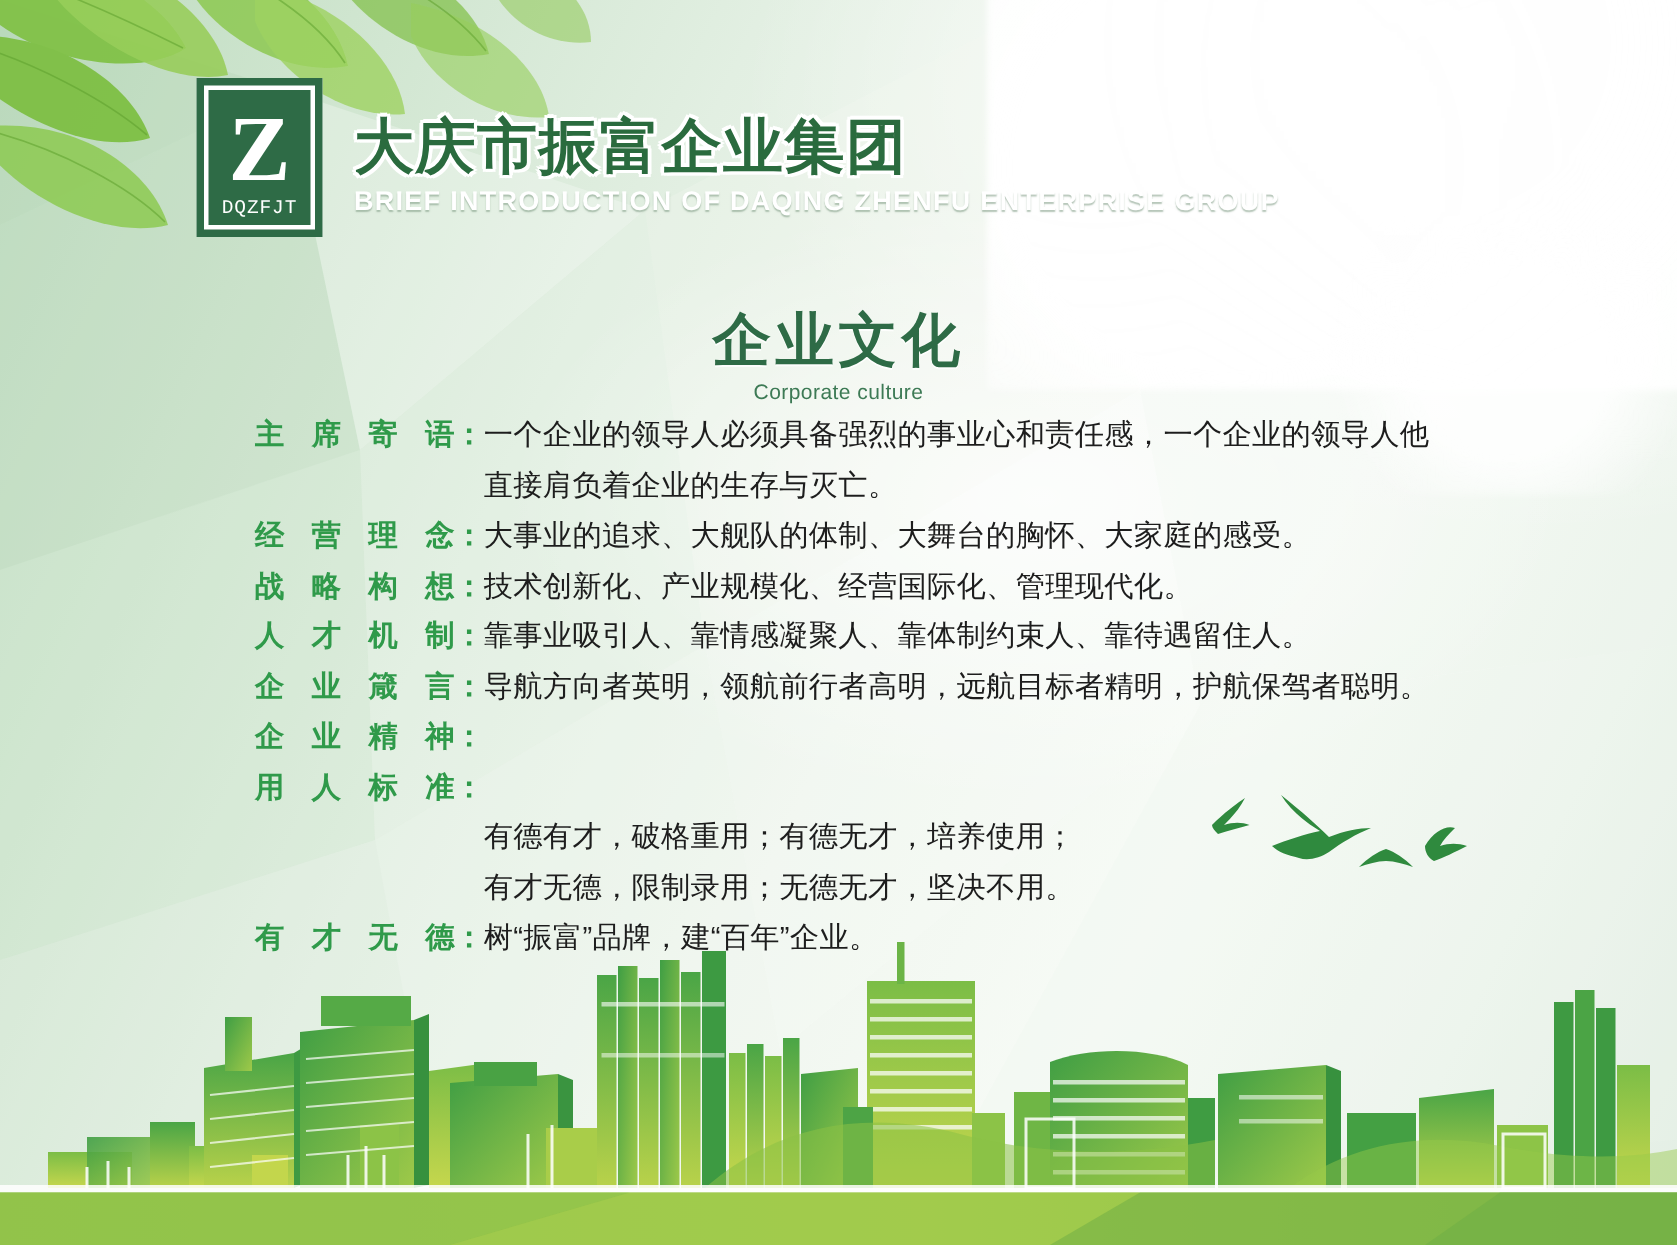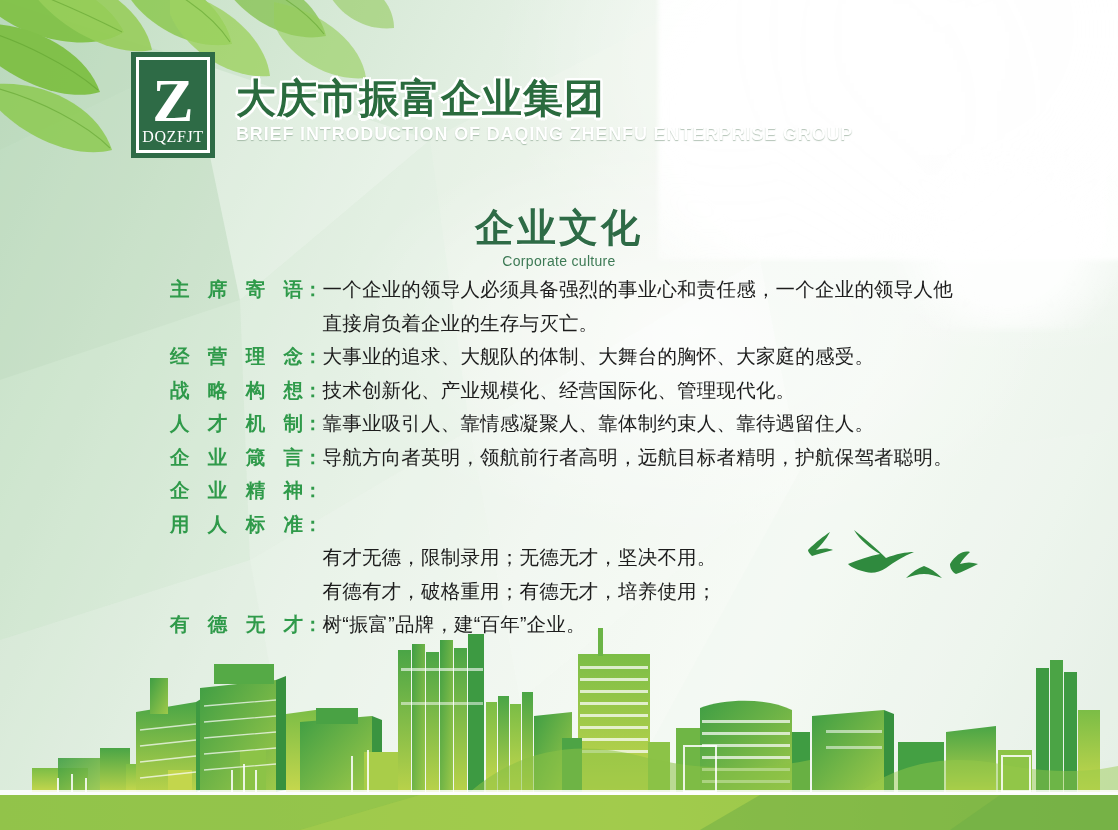--- a/index.html
+++ b/index.html
@@ -48,22 +48,22 @@
     flex:1;background:#2e6b46;position:relative;
     display:flex;flex-direction:column;align-items:center;justify-content:flex-end;
     padding-bottom:4px;
   }
   .logo-z{
     position:absolute;left:50%;top:44%;transform:translate(-50%,-50%);
     color:#ffffff;font-weight:bold;font-size:62px;line-height:1;
     font-family:"Liberation Serif","DejaVu Serif",serif;
   }
   .logo-abbr{
-    position:relative;color:#ffffff;font-size:16px;letter-spacing:.6px;
-    font-family:Liberation Serif, serif;
+    position:relative;color:#ffffff;font-size:13px;letter-spacing:.6px;
+    font-family:Liberation Mono, monospace;
   }
   .brandtext{margin-left:21px;padding-top:26px;}
   .company-name{
     font-size:40px;font-weight:bold;color:#2a6b3e;line-height:1;
     letter-spacing:1px;white-space:nowrap;
     text-shadow:
       -2px -2px 0 #ffffff, 2px -2px 0 #ffffff, -2px 2px 0 #ffffff, 2px 2px 0 #ffffff,
       0 -2.5px 0 #ffffff, 0 2.5px 0 #ffffff, -2.5px 0 0 #ffffff, 2.5px 0 0 #ffffff;
   }
   .company-sub{
@@ -210,29 +210,29 @@
         <div class="label">企业精神</div>
         <div class="colon">：</div>
       </div>
       <div class="row">
         <div class="label">用人标准</div>
         <div class="colon">：</div>
       </div>
       <div class="row">
         <div class="label empty"></div>
         <div class="colon empty">：</div>
-        <div class="text">有才无德，限制录用；无德无才，坚决不用。</div>
+        <div class="text">有德有才，破格重用；有德无才，培养使用；</div>
       </div>
       <div class="row">
         <div class="label empty"></div>
         <div class="colon empty">：</div>
-        <div class="text">有德有才，破格重用；有德无才，培养使用；</div>
-      </div>
-      <div class="row">
-        <div class="label">有德无才</div>
+        <div class="text">有才无德，限制录用；无德无才，坚决不用。</div>
+      </div>
+      <div class="row">
+        <div class="label">有才无德</div>
         <div class="colon">：</div>
         <div class="text">树“振富”品牌，建“百年”企业。</div>
       </div>
     </div>
 
   <div class="birds">
     <svg width="180" height="66" viewBox="0 0 180 66">
       <g fill="#2f8a3e">
         <path d="M8,26 C16,18 24,12 30,8 C26,16 20,22 16,26 C22,24 28,24 33,26 C26,28 18,30 12,32 C10,30 8,28 8,26 Z"></path>
         <path d="M48,40 C58,36 70,32 80,30 C70,24 60,16 54,6 C64,14 76,24 86,34 C96,30 106,28 114,28 C104,32 94,38 86,44 C80,48 72,50 66,48 C58,46 52,44 48,40 Z"></path>

